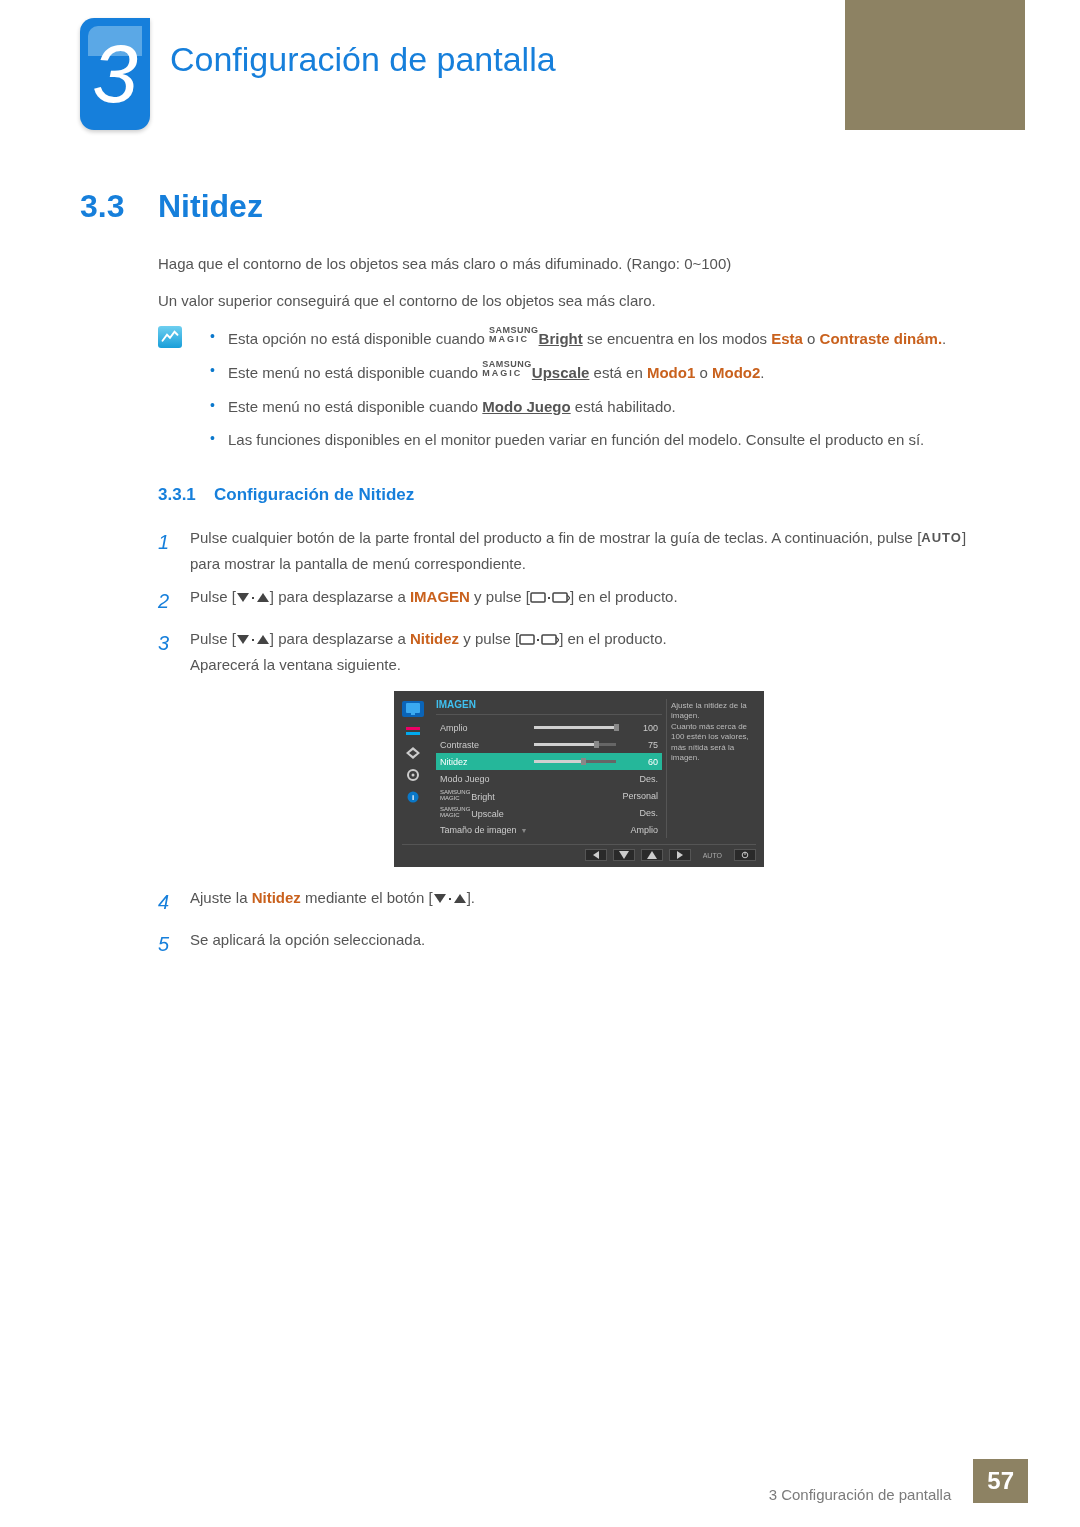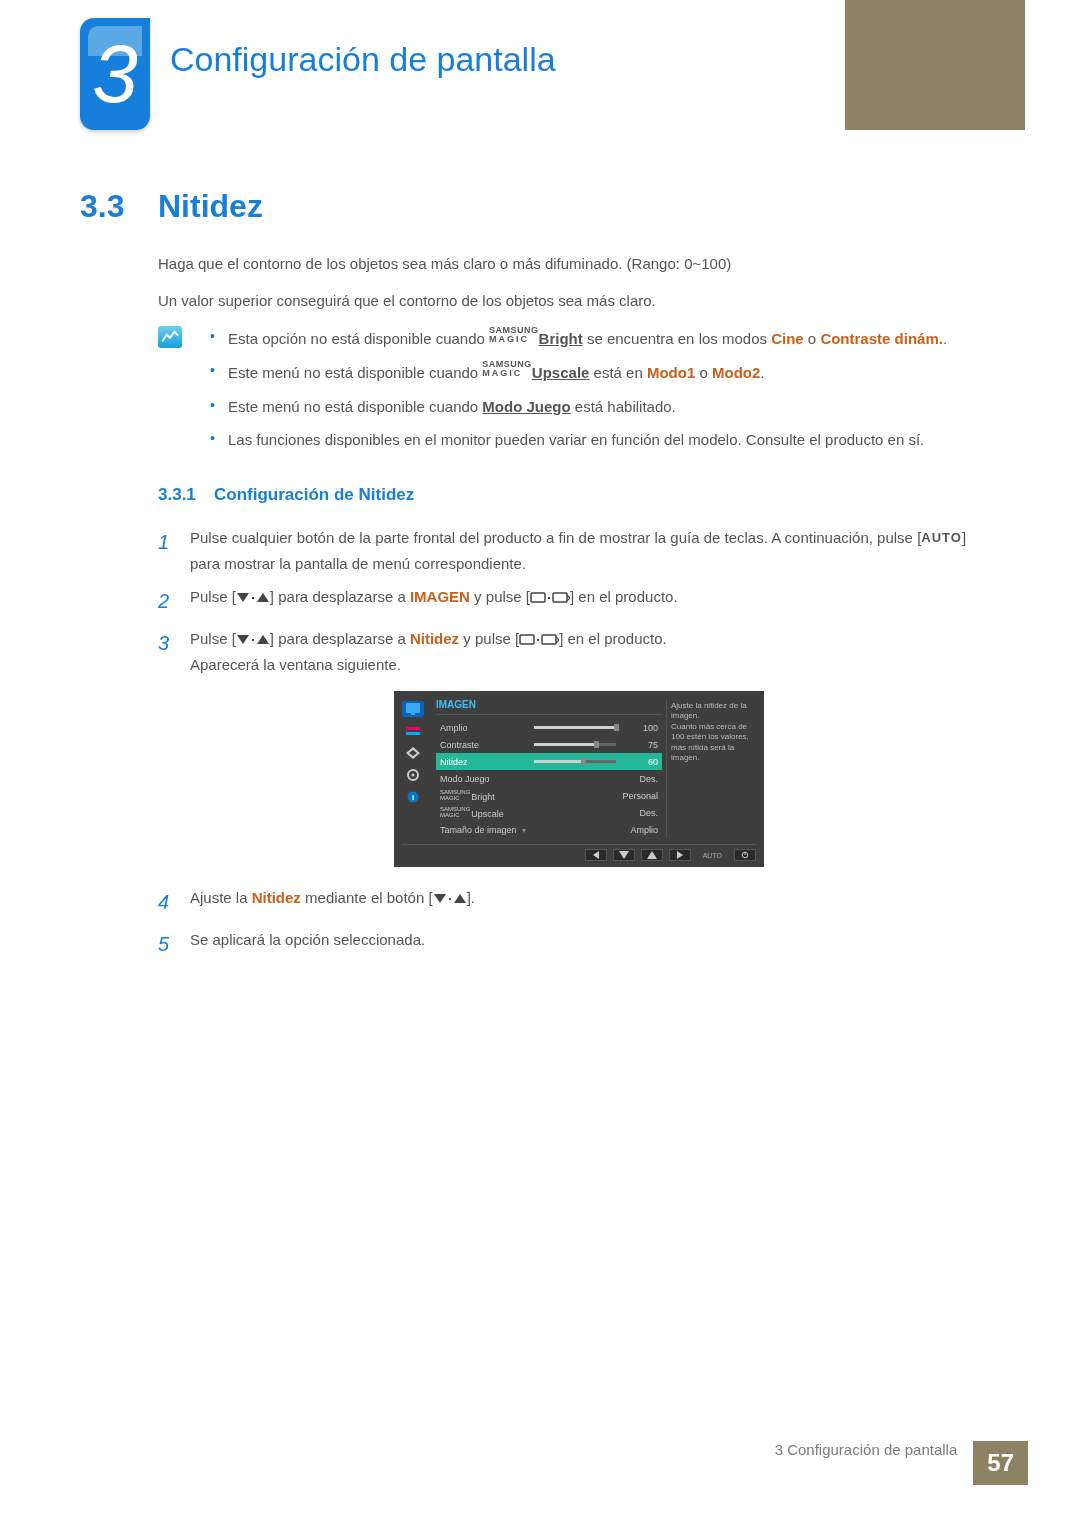--- a/index.html
+++ b/index.html
@@ -51,21 +51,21 @@
   .osd-row .bar .marker { position:absolute; top:-2px; bottom:-2px; width:5px; background:#888; }
   .osd-row .val { flex: 0 0 36px; text-align: right; }
   .osd-row .sm-brand { font-size: 6px; line-height: 1; display:inline-block; margin-right:1px; }
   .osd-row .sm-brand span { display:block; }
   .osd-row .arrow { margin-left: 4px; font-size: 7px; color: #888; }
   .osd-tip { width: 90px; font-size: 8px; color: #bbb; padding: 2px 4px; line-height: 1.3; border-left: 1px solid #555; }
   .osd-ctrl { display: flex; justify-content: flex-end; gap: 6px; margin-top: 6px; border-top: 1px solid #555; padding-top: 4px; align-items: center; }
   .osd-ctrl .cb { width: 22px; height: 12px; background: #2a2a2a; border:1px solid #555; display:flex; align-items:center; justify-content:center; }
   .osd-ctrl .cb svg { width: 10px; height: 8px; fill: #ccc; }
   .osd-ctrl .auto { font-size: 7px; color: #aaa; padding: 0 6px; }
-  .footer { position: absolute; bottom: 42px; right: 52px; display: flex; align-items: flex-start; }
+  .footer { position: absolute; bottom: 24px; right: 52px; display: flex; align-items: flex-end; gap: 6px; }
   .footer-text { color: #7b7b7b; font-size: 15px; margin-right: 16px; }
   .footer-page { background: #8d8263; color: #fff; font-size: 24px; font-weight: bold; padding: 8px 14px; }
 </style>
 </head>
 <body>
 
 <div class="top-stripe">
     <div class="top-stripe-inner"></div>
   </div>
 
@@ -86,21 +86,21 @@
   <div class="note-block">
     <div class="note-icon">
       <div class="note-icon-glyph">
         <svg viewBox="0 0 24 18">
             <path d="M2 14 L8 6 L12 10 L18 2 L22 6" stroke="#fff" stroke-width="2.5" fill="none" stroke-linecap="round"></path>
           </svg>
       </div>
     </div>
     <ul class="note-list">
       <li>
-        <span>Esta opción no está disponible cuando </span><span class="sm-brand"><span class="top">SAMSUNG</span><span class="bot">MAGIC</span></span><span class="bold">Bright</span><span> se encuentra en los modos </span><span class="orange">Cine</span><span> o </span><span class="orange">Contraste dinám.</span><span>.</span>
+        <span>Esta opción no está disponible cuando </span><span class="sm-brand"><span class="top">SAMSUNG</span><span class="bot">MAGIC</span></span><span class="bold">Bright</span><span> se encuentra en los modos </span><span class="orange">Esta</span><span> o </span><span class="orange">Contraste dinám.</span><span>.</span>
       </li>
       <li>
         <span>Este menú no está disponible cuando </span><span class="sm-brand"><span class="top">SAMSUNG</span><span class="bot">MAGIC</span></span><span class="bold">Upscale</span><span> está en </span><span class="orange">Modo1</span><span> o </span><span class="orange">Modo2</span><span>.</span>
       </li>
       <li>
         <span>Este menú no está disponible cuando </span><span class="bold">Modo Juego</span><span> está habilitado.</span>
       </li>
       <li>Las funciones disponibles en el monitor pueden variar en función del modelo. Consulte el producto en sí.</li>
     </ul>
   </div>

